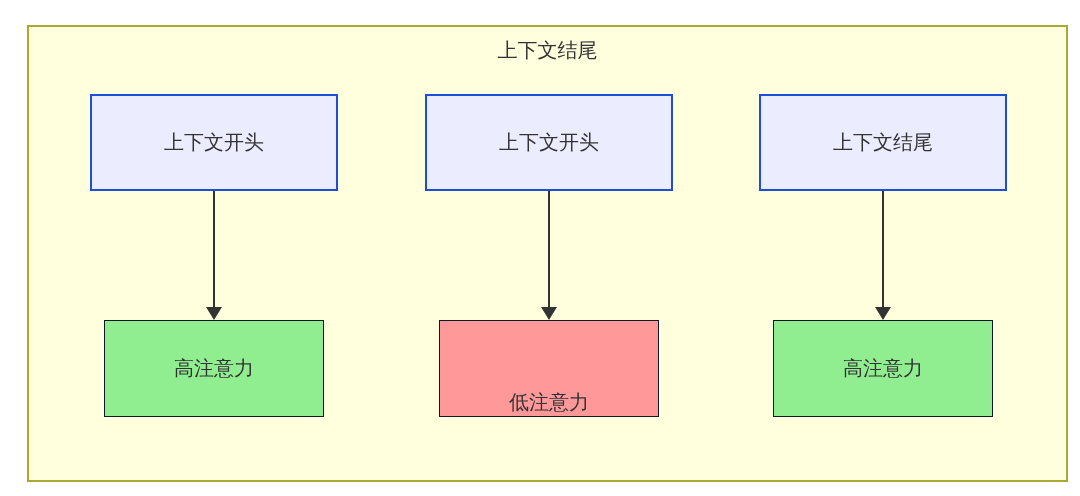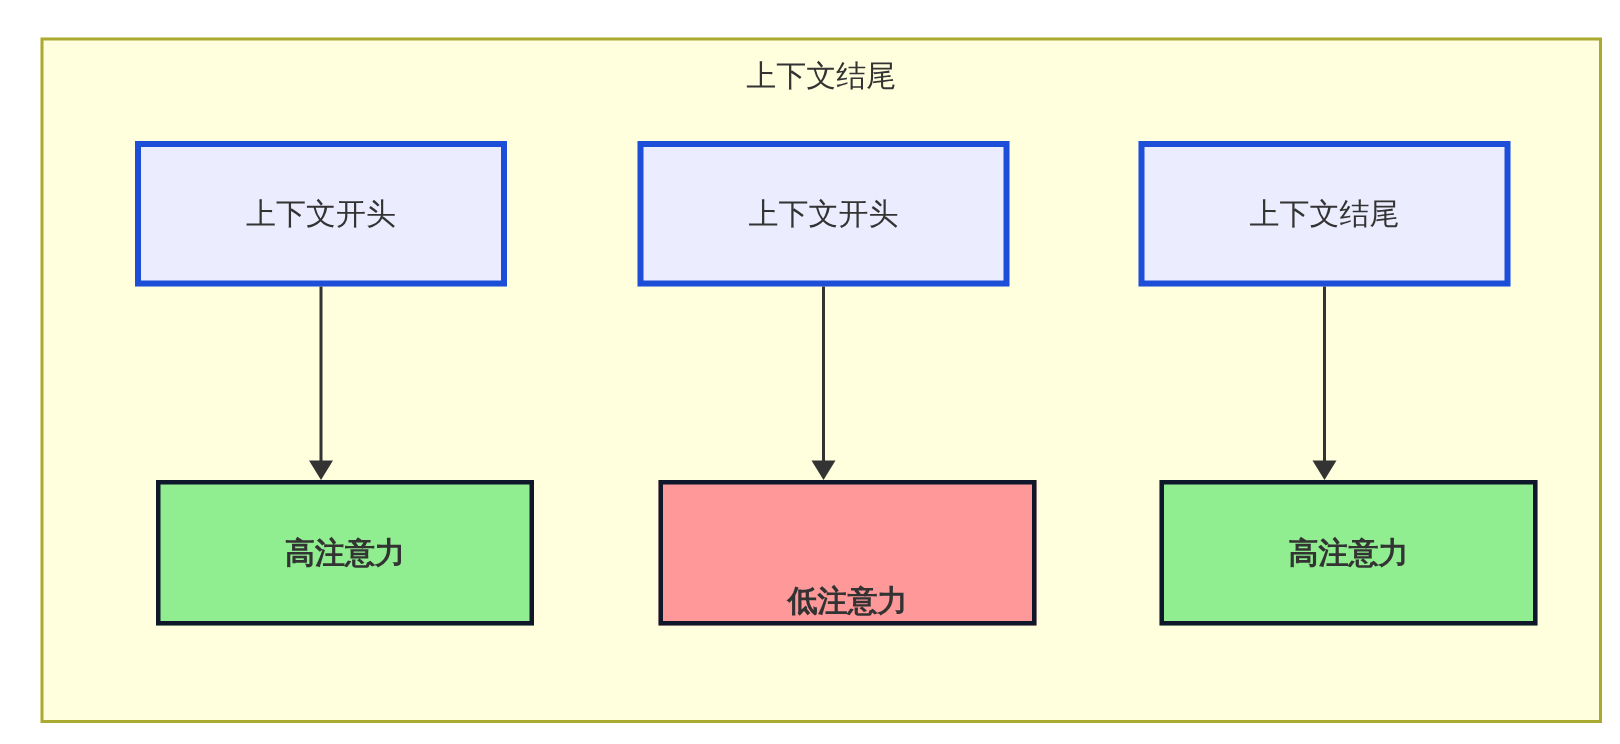--- a/index.html
+++ b/index.html
@@ -31,27 +31,26 @@
     align-items: center;
     justify-content: center;
     font-size: 20px;
     text-align: center;
     color: #333333;
   }
   .source-node {
     top: 67px;
     width: 248px; height: 97px;
     background: #ececff;
-    border: 4px solid #1d4ed8;
+    border: 2px solid #1d4ed8;
   }
   .result-node {
     top: 293px;
-    width: 252px; height: 97px;
-    border: 3px solid #0f172a;
-    font-weight: bold;
+    width: 220px; height: 97px;
+    border: 1px solid #0f172a;
   }
   .result-high { background: #90ee90; }
   .result-low  { background: #ff9999; }
   .arrow {
     position: absolute;
     top: 164px;
     width: 2px; height: 117px;
     background: #333333;
   }
   .arrow::after {

